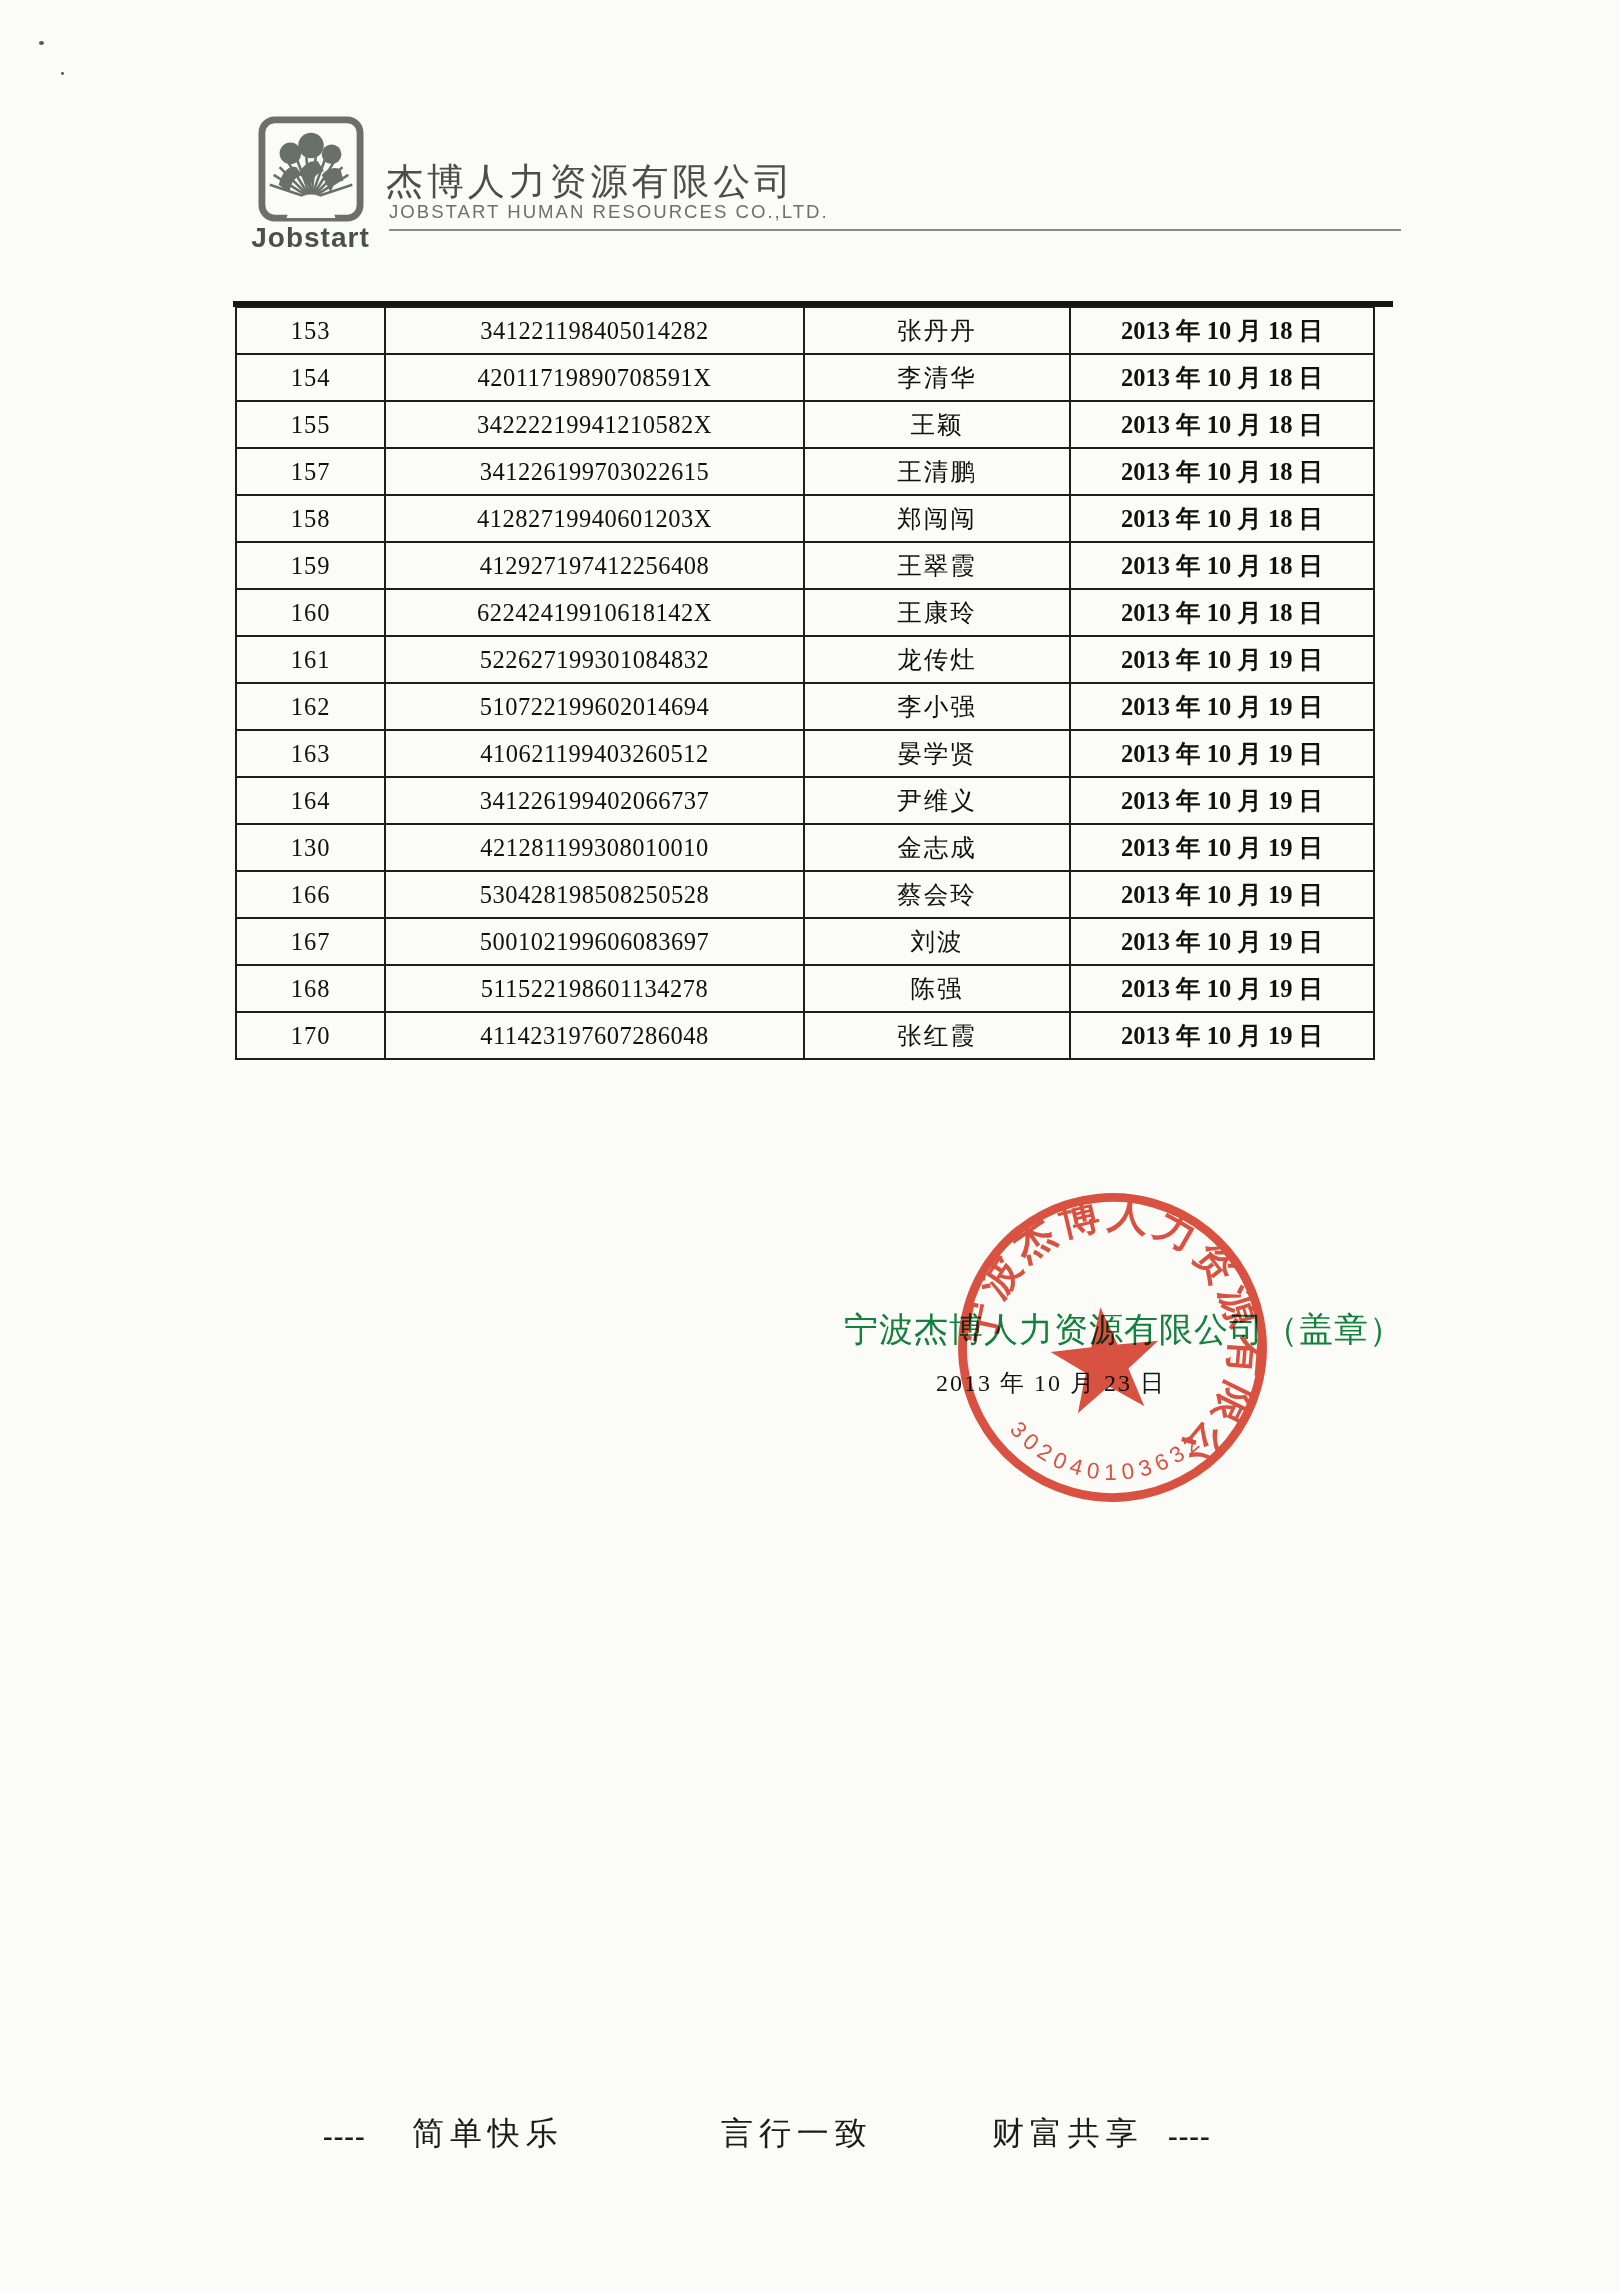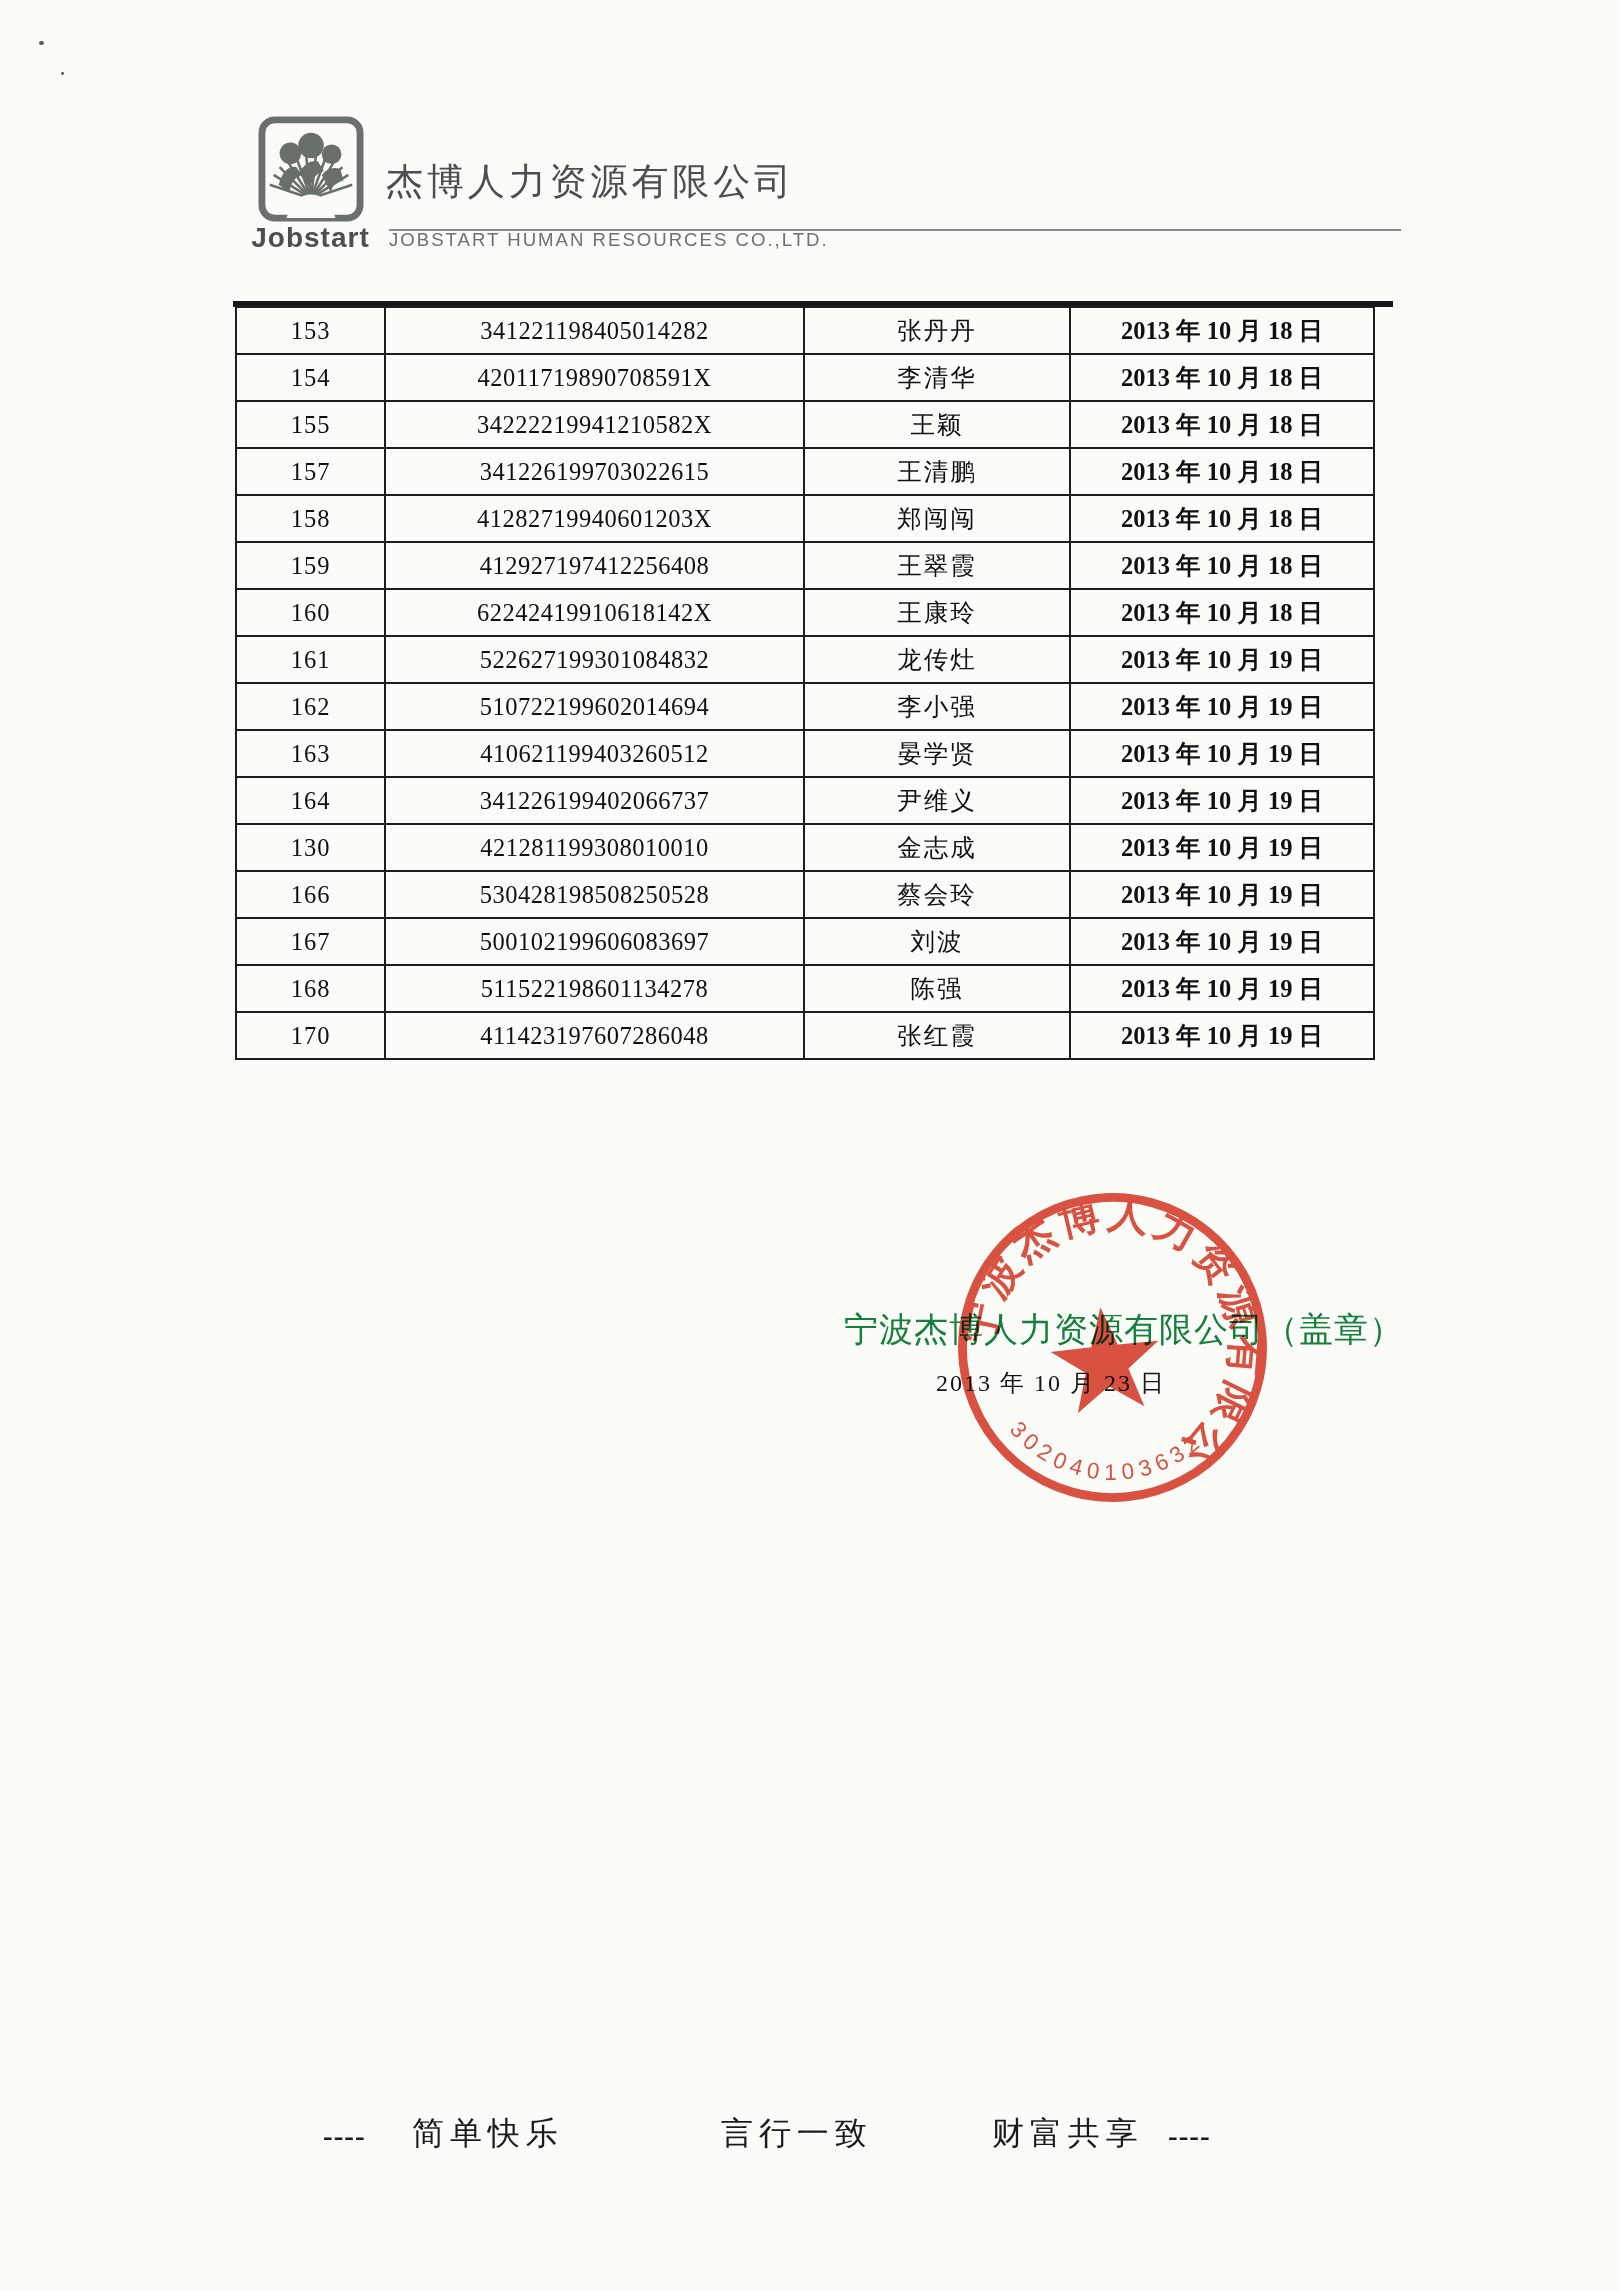--- a/index.html
+++ b/index.html
@@ -16,21 +16,21 @@
     font-family:"Liberation Sans","DejaVu Sans",sans-serif;
     font-weight:bold;font-size:28px;color:#4b504d;letter-spacing:1px;
   }
   .title-cn{
     position:absolute;left:386px;top:157px;
     font-size:37px;color:#4d4d4d;letter-spacing:3.9px;font-weight:500;
   }
   .title-en{
     position:absolute;left:389px;top:201px;
     font-family:"Liberation Sans","DejaVu Sans",sans-serif;
-    font-size:18.6px;color:#6f6f6f;letter-spacing:2px;margin-top:28px;
+    font-size:18.6px;color:#6f6f6f;letter-spacing:2px;
   }
   .header-rule{position:absolute;left:389px;top:229px;width:1012px;height:2px;background:#8a8a8a;}
   
   .table-topline{position:absolute;left:233px;top:301px;width:1160px;height:5.9px;background:#171717;}
   table.roster{
     position:absolute;left:235px;top:306px;width:1137px;
     border-collapse:collapse;table-layout:fixed;background:transparent;
   }
   table.roster td{
     border:2px solid #1d1d1d;height:45px;text-align:center;vertical-align:middle;

